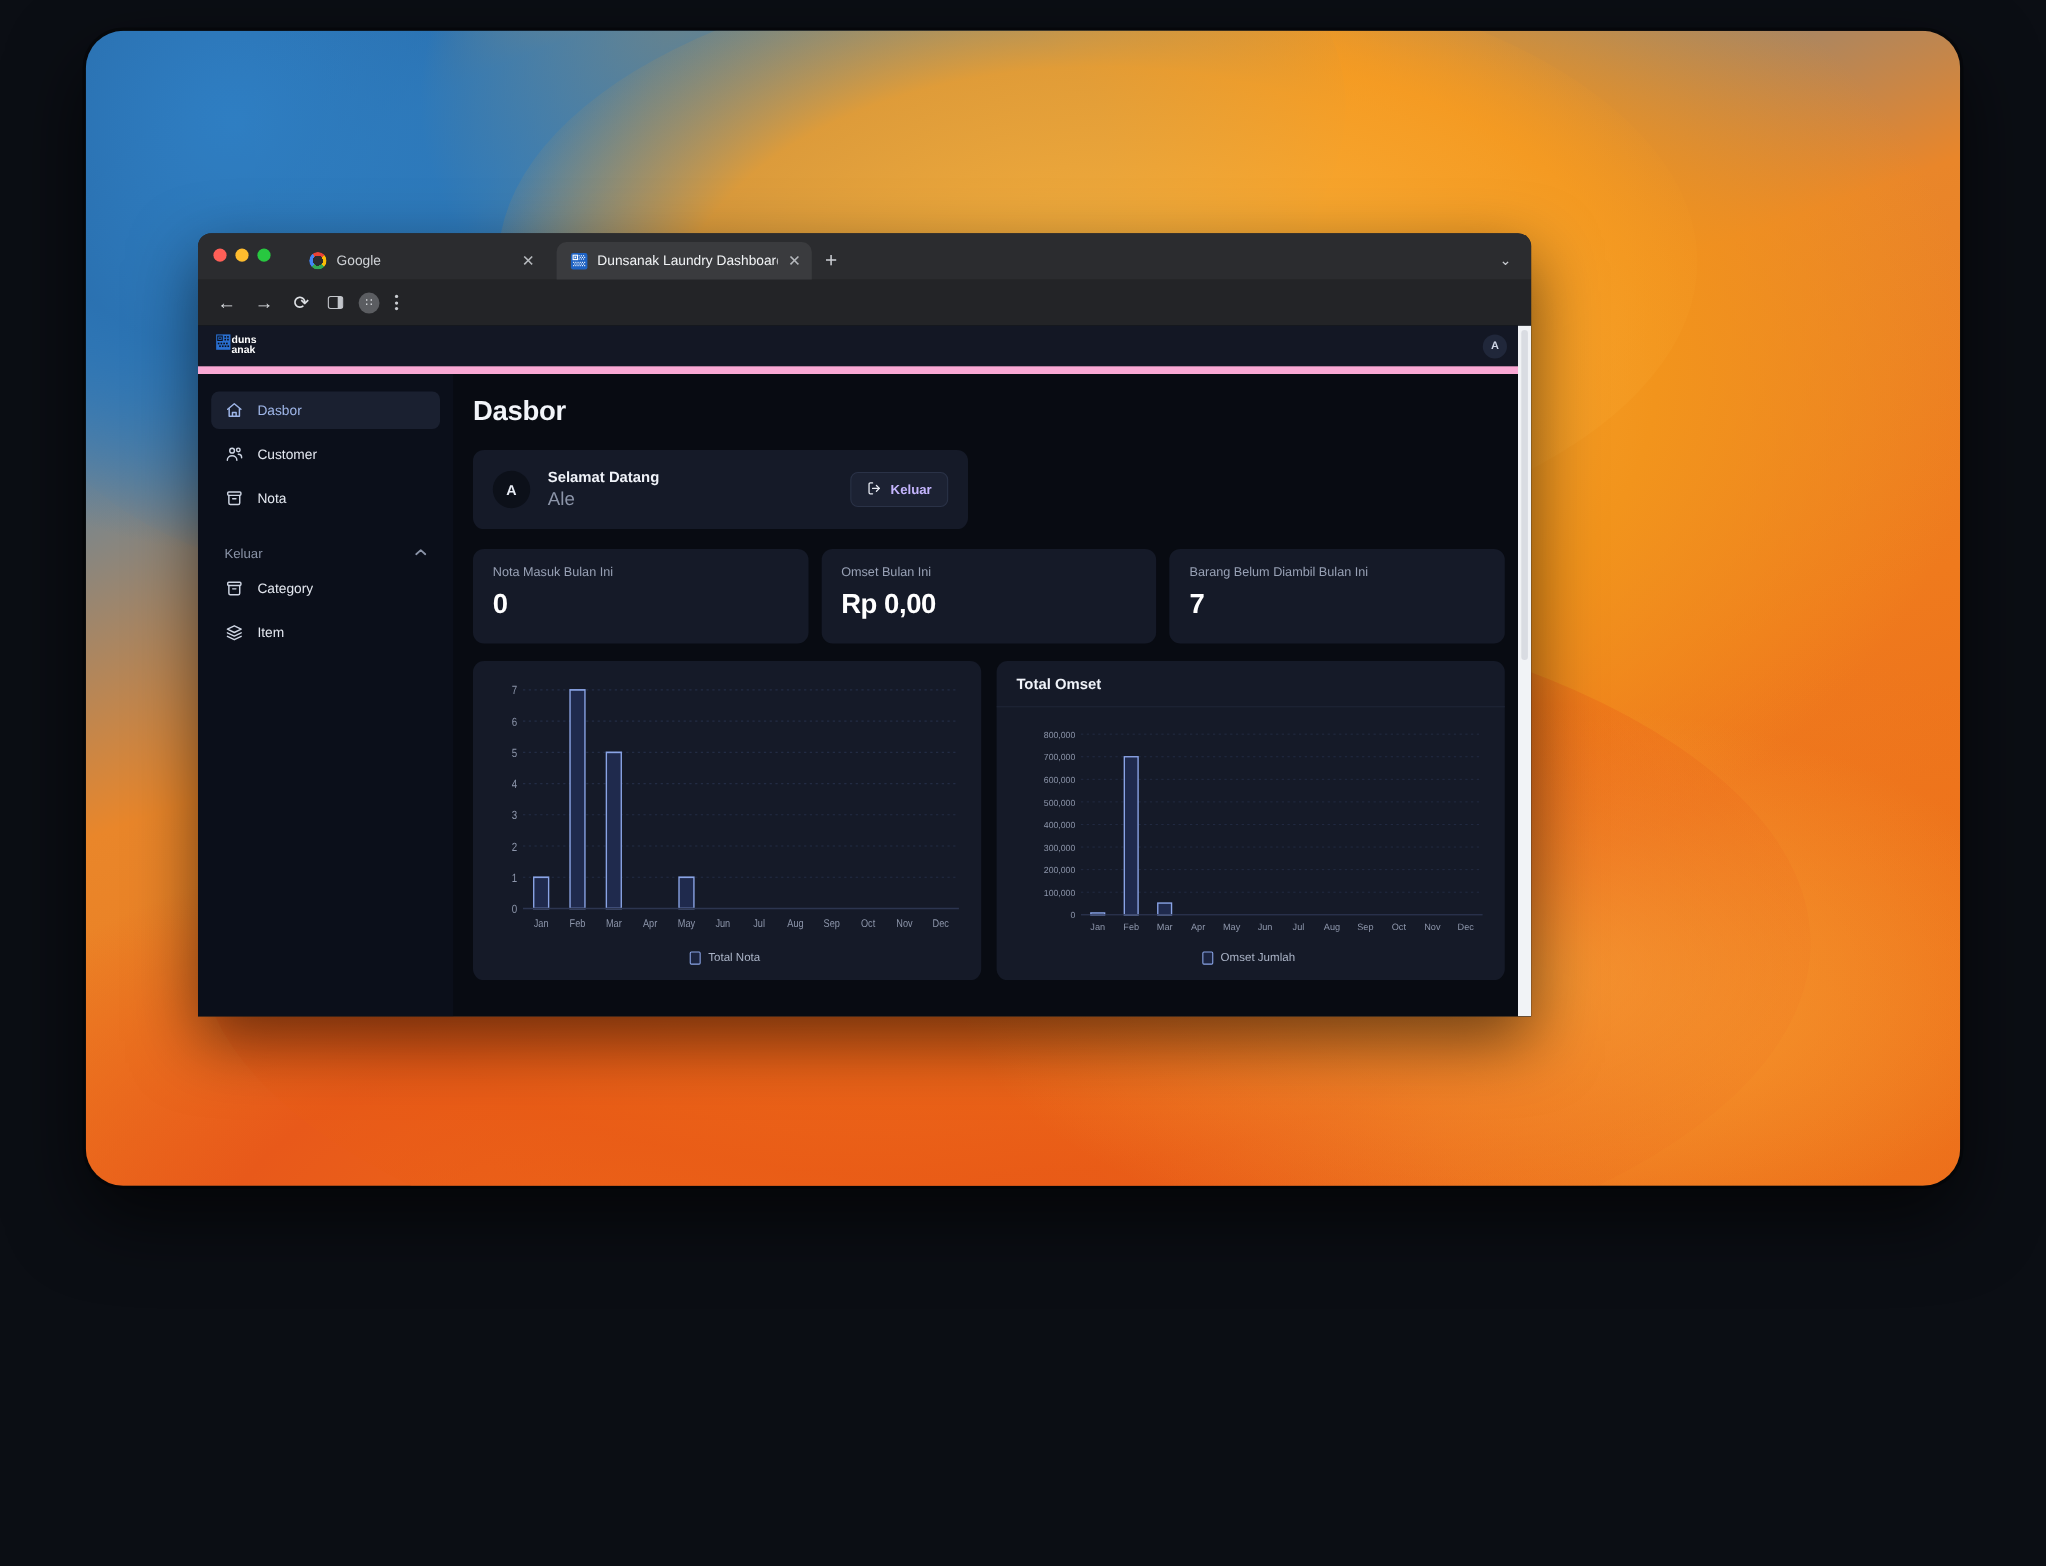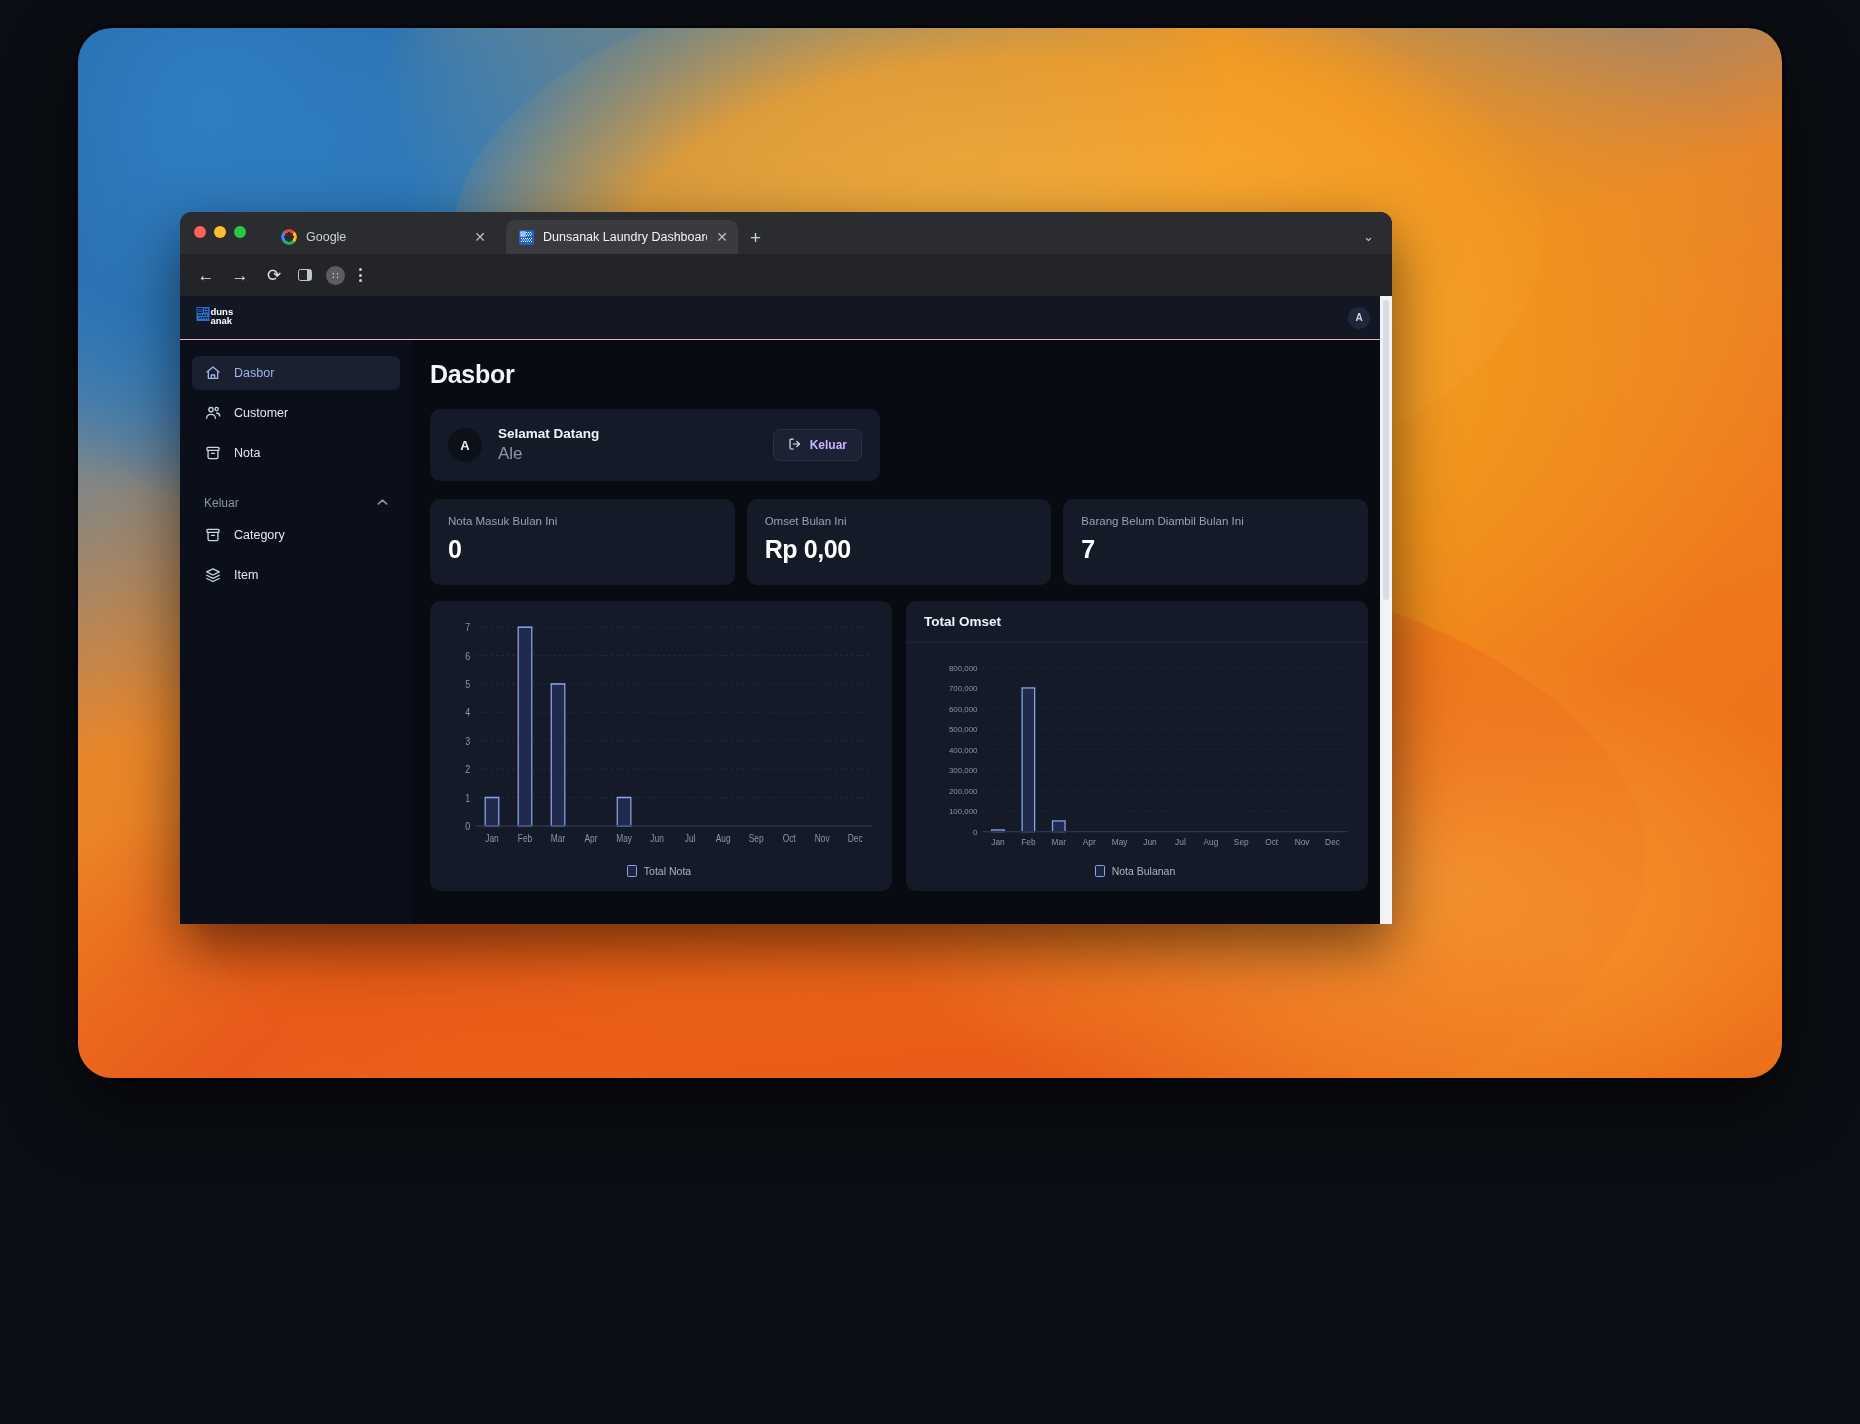--- a/index.html
+++ b/index.html
@@ -148,21 +148,21 @@
     height: 628px;
     background: #080b12;
     overflow: hidden;
   }
   .topbar {
     height: 44px;
     background: #131724;
     display: flex; align-items: center;
     justify-content: space-between;
     padding: 0 22px 0 16px;
-    border-bottom: 1px solid #f9a8d4;
+    border-bottom: 7px solid #f9a8d4;
   }
   .brand { display:flex; align-items:center; }
   .brand-logo { width: 56px; height: 26px; }
   .topbar-avatar {
     width: 22px; height: 22px; border-radius: 50%;
     background: #20273a; color: #cfd6e6;
     display:flex; align-items:center; justify-content:center;
     font-size: 10px; font-weight: 700;
   }
 
@@ -585,21 +585,21 @@
                     <text x="282.75" y="177" text-anchor="middle" font-family="Liberation Sans, sans-serif" font-size="8" fill="#8d96ab">Aug</text>
                     <text x="311.9166666666667" y="177" text-anchor="middle" font-family="Liberation Sans, sans-serif" font-size="8" fill="#8d96ab">Sep</text>
                     <text x="341.0833333333333" y="177" text-anchor="middle" font-family="Liberation Sans, sans-serif" font-size="8" fill="#8d96ab">Oct</text>
                     <text x="370.25" y="177" text-anchor="middle" font-family="Liberation Sans, sans-serif" font-size="8" fill="#8d96ab">Nov</text>
                     <text x="399.4166666666667" y="177" text-anchor="middle" font-family="Liberation Sans, sans-serif" font-size="8" fill="#8d96ab">Dec</text>
                     <line x1="64" x2="414" y1="164" y2="164" stroke="#2c3550" stroke-width="1"></line>
                   </svg>
               </div>
               <div class="legend">
                 <span class="legend-swatch"></span>
-                <span>Nota Bulanan</span>
+                <span>Omset Jumlah</span>
               </div>
             </div>
           </div>
         </div>
 
       </div>
     </div>
   </div>
 </div>
 

